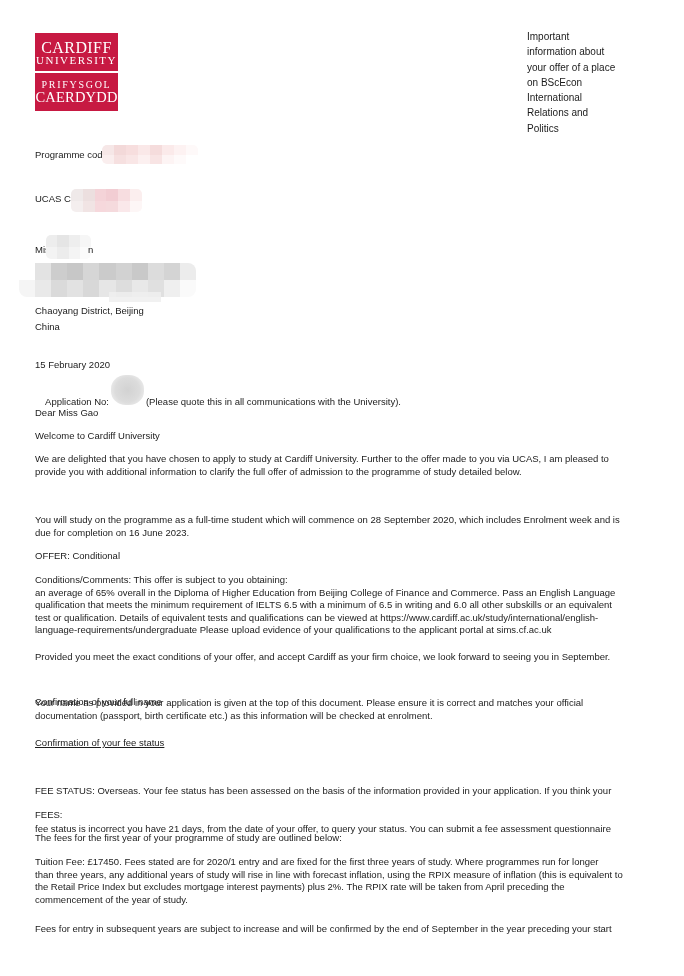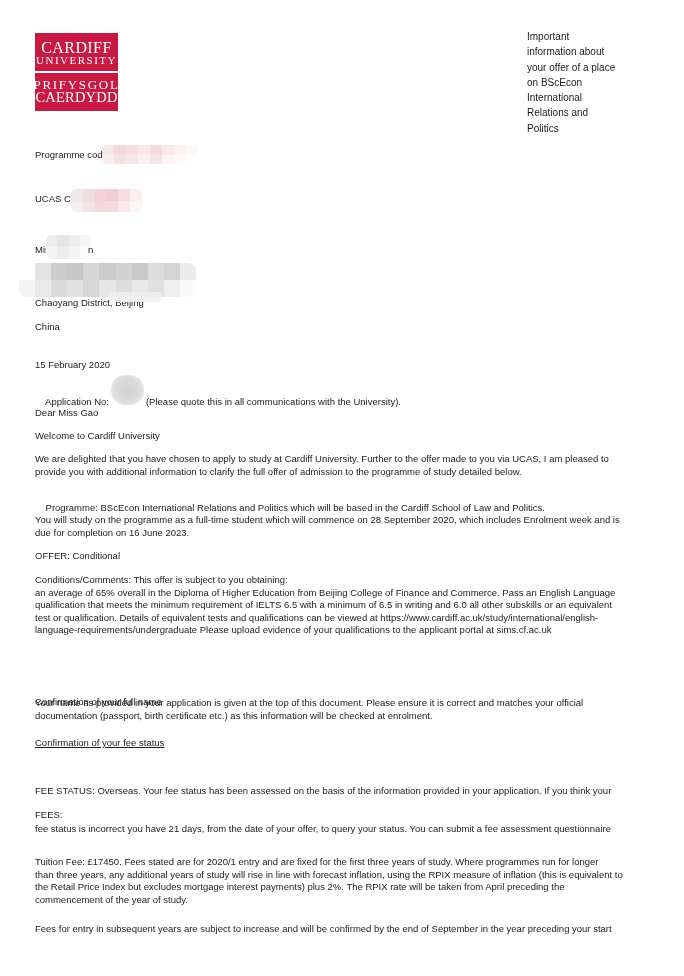--- a/index.html
+++ b/index.html
@@ -16,21 +16,21 @@
   .b{font-weight:400;}
   .u{text-decoration:underline;}
   .link{color:var(--link-blue);text-decoration:underline;cursor:pointer;}
   .line{display:block;}
 
   
   .logo{position:absolute;left:35px;top:33px;width:83px;display:flex;flex-direction:column;gap:2px;}
   .logo-block{background:var(--brand-red);height:38px;display:flex;flex-direction:column;align-items:center;justify-content:center;color:#fff;font-family:"Liberation Serif",serif;}
   .logo-big{font-size:16px;line-height:15px;letter-spacing:.4px;}
   .logo-small{font-size:11px;line-height:8px;letter-spacing:1.5px;margin-top:1px;}
-  .logo-small2{font-size:13px;line-height:8px;letter-spacing:1.7px;}
+  .logo-small2{font-size:10px;line-height:8px;letter-spacing:1.7px;}
   .logo-big2{font-size:14.5px;line-height:14px;letter-spacing:.2px;margin-top:1px;}
 
   
   .header-note{position:absolute;left:527px;top:29px;width:120px;font-size:10px;line-height:15.3px;white-space:pre;}
 
   
   .mosaic{position:absolute;display:grid;border-radius:5px;overflow:hidden;filter:blur(.4px);}
   .mosaic div{width:100%;height:100%;}
   .m-prog{left:102px;top:145px;width:96px;height:19px;grid-template-columns:repeat(8,1fr);grid-template-rows:repeat(2,1fr);}
   .m-ucas{left:71px;top:189px;width:71px;height:23px;grid-template-columns:repeat(6,1fr);grid-template-rows:repeat(2,1fr);}
@@ -133,68 +133,67 @@
       <div style="background:#e2e2e2"></div>
       <div style="background:#d8d8d8"></div>
       <div style="background:#e6e6e6"></div>
       <div style="background:#dddddd"></div>
       <div style="background:#e8e8e8"></div>
       <div style="background:#e0e0e0"></div>
       <div style="background:#efefef"></div>
       <div style="background:#fafafa"></div>
   </div>
 
-  <div class="t" style="top:297px;">Chaoyang District, Beijing</div>
+  <div class="t" style="top:305px;">Chaoyang District, Beijing</div>
   <div class="strip"></div>
   <div class="t" style="top:321px;">China</div>
 
   <div class="t" style="top:359px;">15 February 2020</div>
 
   <div class="t" style="top:383px;">
     <span class="b">Application No:</span><span class="app-note">(Please quote this in all communications with the University).</span>
   </div>
   <div class="blob"></div>
 
   <div class="t" style="top:407px;">Dear Miss Gao</div>
 
   <div class="t b" style="top:430px;">Welcome to Cardiff University</div>
 
   <div class="t" style="top:453px;">We are delighted that you have chosen to apply to study at Cardiff University. Further to the offer made to you via UCAS, I am pleased to
 provide you with additional information to clarify the full offer of admission to the programme of study detailed below.</div>
 
-  <div class="t" style="top:489px;">
-    <span class="b">Programme:</span><span> BScEcon International Relations and Politics </span><span class="b">which will be based in the</span><span> Cardiff School of Law and Politics.</span>
-  </div>
 
   <div class="t" style="top:514px;">You will study on the programme as a full-time student which will commence on 28 September 2020, which includes Enrolment week and is
 due for completion on 16 June 2023.</div>
 
   <div class="t" style="top:550px;">OFFER: Conditional</div>
 
   <div class="t" style="top:574px;">Conditions/Comments: This offer is subject to you obtaining:
 an average of 65% overall in the Diploma of Higher Education from Beijing College of Finance and Commerce. Pass an English Language
 qualification that meets the minimum requirement of IELTS 6.5 with a minimum of 6.5 in writing and 6.0 all other subskills or an equivalent
 test or qualification. Details of equivalent tests and qualifications can be viewed at https://www.cardiff.ac.uk/study/international/english-
 language-requirements/undergraduate Please upload evidence of your qualifications to the applicant portal at sims.cf.ac.uk</div>
 
+  <div class="t" style="top:651px;">Provided you meet the exact conditions of your offer, and accept Cardiff as your firm choice, we look forward to seeing you in September.</div>
 
   <div class="t b" style="top:696px;">Confirmation of your full name</div>
 
   <div class="t" style="top:697px;">Your name as provided in your application is given at the top of this document. Please ensure it is correct and matches your official
 documentation (passport, birth certificate etc.) as this information will be checked at enrolment.</div>
 
   <div class="t u" style="top:737px;text-align:right;">Confirmation of your fee status</div>
 
   <div class="t" style="top:760px;">
     <span class="line">FEE STATUS: Overseas. Your fee status has been assessed on the basis of the information provided in your application. If you think your</span>
     <span class="line">fee status is incorrect you have 21 days, from the date of your offer, to query your status. You can submit a fee assessment questionnaire</span>
   </div>
 
   <div class="t" style="top:809px;">FEES:</div>
 
+  <div class="t" style="top:832px;">The fees for the first year of your programme of study are outlined below:</div>
 
   <div class="t" style="top:856px;">Tuition Fee: £17450. Fees stated are for 2020/1 entry and are fixed for the first three years of study. Where programmes run for longer
 than three years, any additional years of study will rise in line with forecast inflation, using the RPIX measure of inflation (this is equivalent to
 the Retail Price Index but excludes mortgage interest payments) plus 2%. The RPIX rate will be taken from April preceding the
 commencement of the year of study.</div>
 
   <div class="t" style="top:923px;">Fees for entry in subsequent years are subject to increase and will be confirmed by the end of September in the year preceding your start</div>
 
 </div>
 

